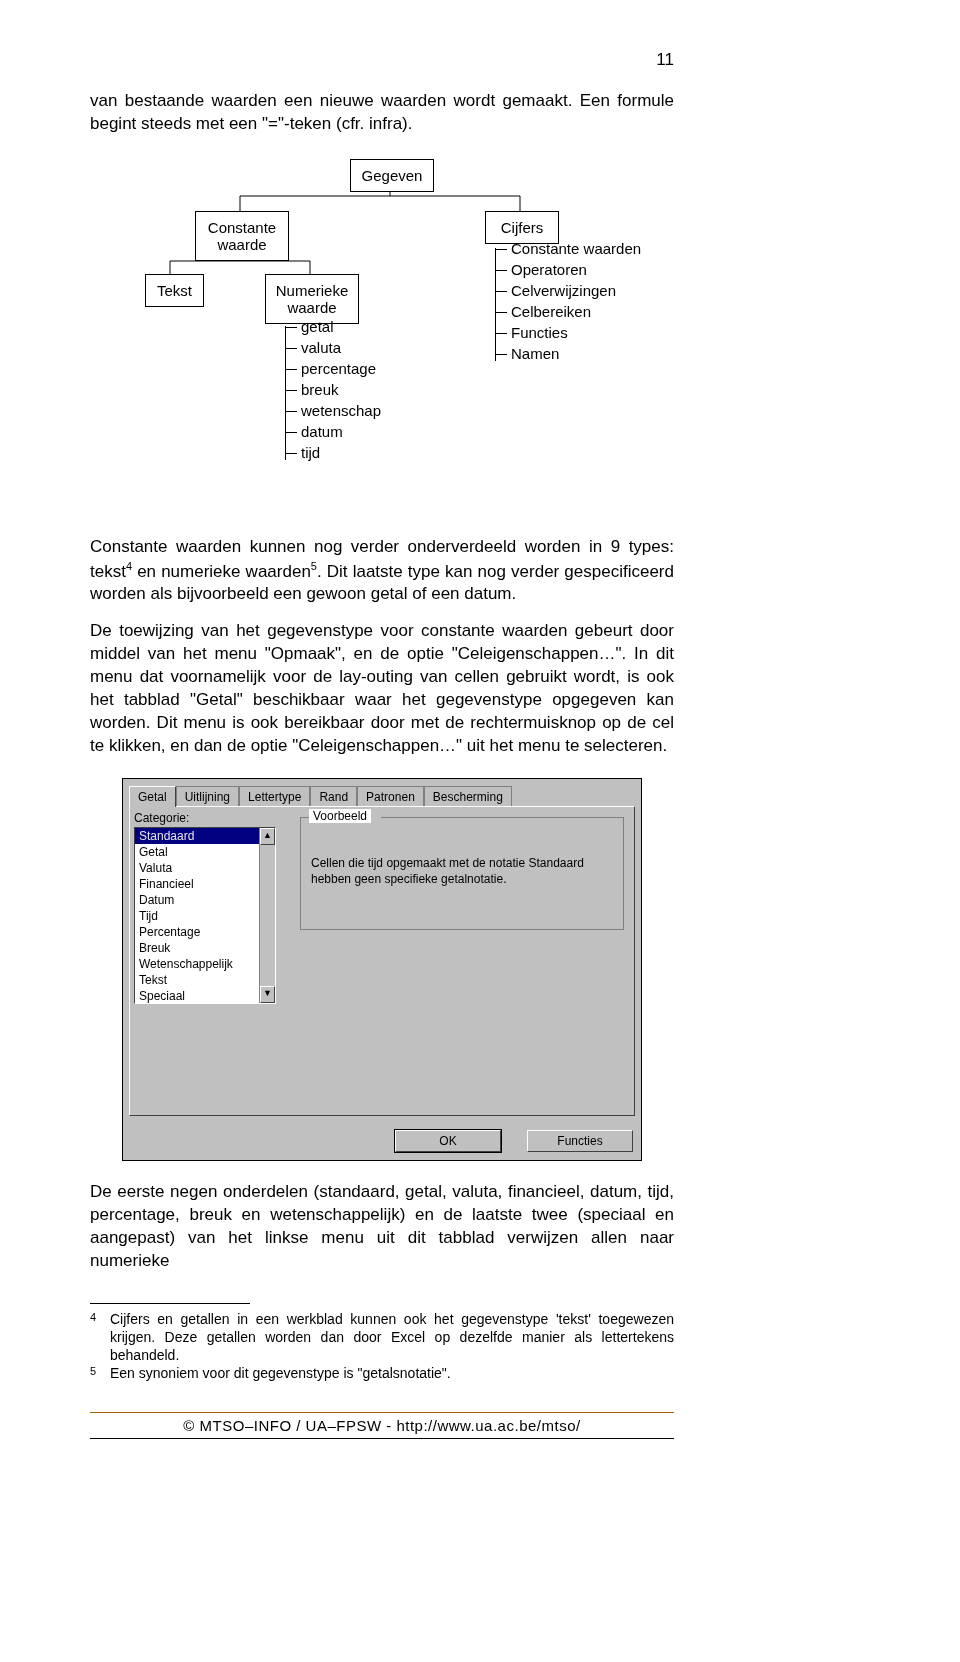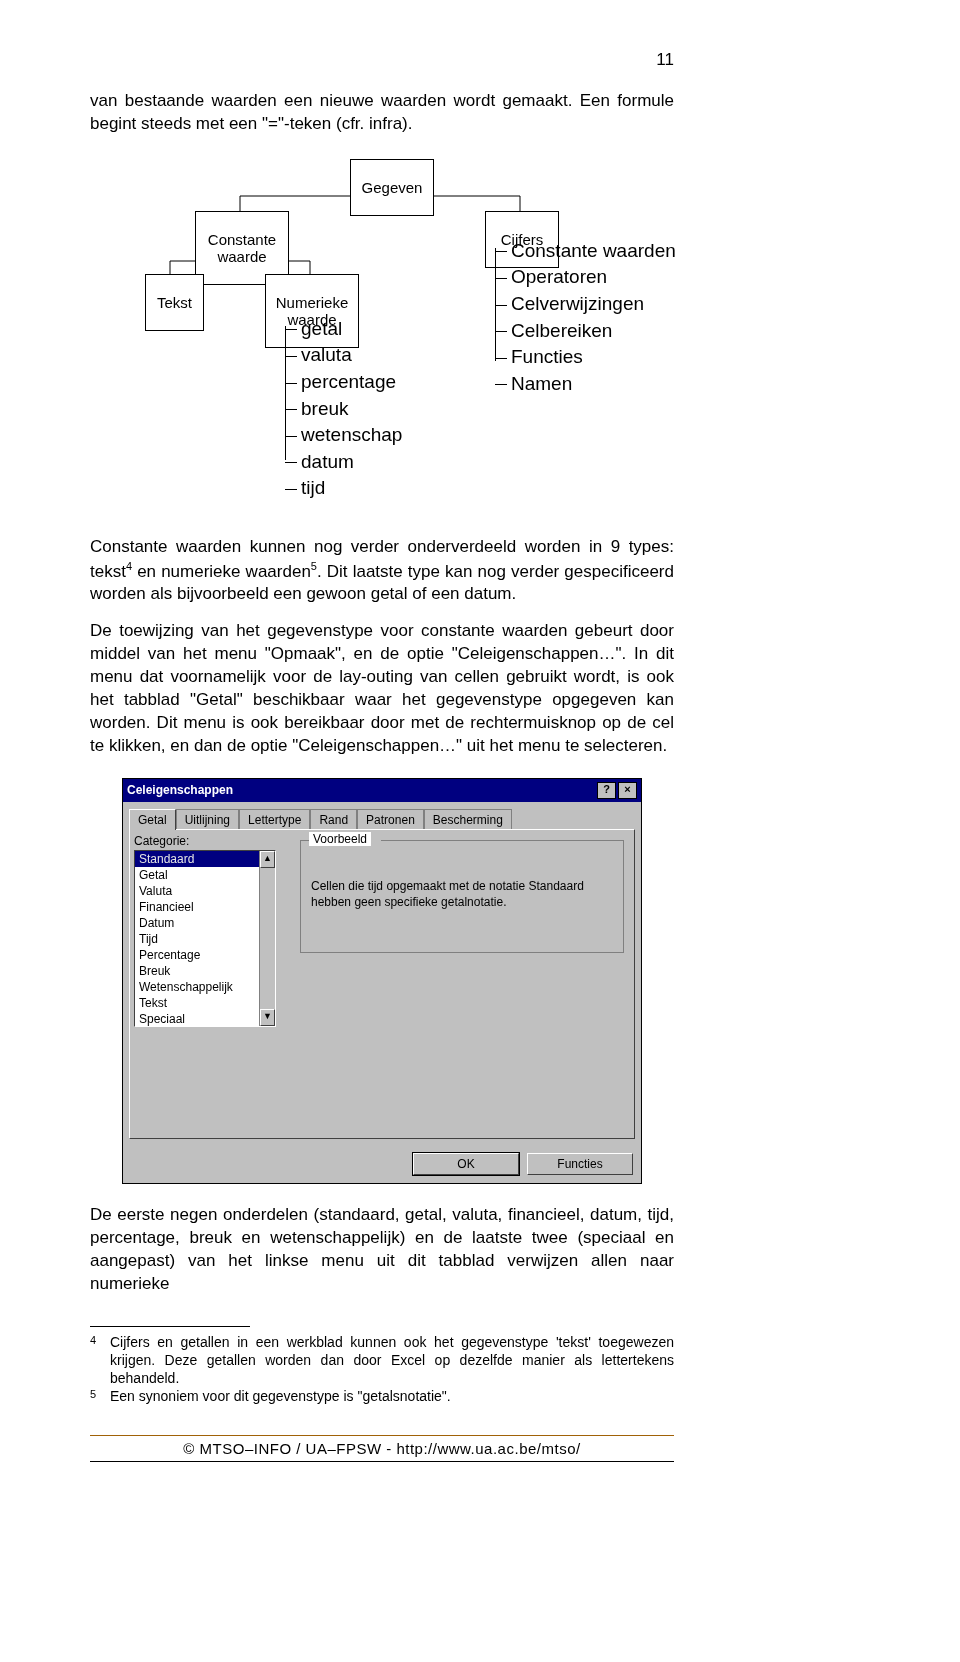--- a/index.html
+++ b/index.html
@@ -29,26 +29,26 @@
   .diagram {
     margin: 20px auto 20px auto;
     width: 600px;
     position: relative;
   }
   .dbox {
     position: absolute;
     border: 1px solid #000;
     font-size: 15px;
     text-align: center;
-    padding: 19px 6px;
+    padding: 7px 6px;
     background: #fff;
   }
   .dlist {
     position: absolute;
-    font-size: 19px;
+    font-size: 15px;
     line-height: 1.4;
   }
   .dlist .row::before {
     content: "";
     display: inline-block;
     width: 12px;
     height: 1px;
     background: #000;
     vertical-align: middle;
     margin-right: 4px;
@@ -189,21 +189,21 @@
     top: 0; left: 80px; right: 0; height: 1px; background: #808080;
   }
   .voorbeeld-text {
     font-size: 12px;
     margin-top: 25px;
     line-height: 1.3;
   }
   .dlg-buttons {
     display: flex;
     justify-content: flex-end;
-    gap: 8px;
+    gap: 26px;
     padding: 8px;
   }
   .dlg-btn {
     min-width: 80px;
     border-top: 1px solid #fff;
     border-left: 1px solid #fff;
     border-right: 1px solid #404040;
     border-bottom: 1px solid #404040;
     background: #c0c0c0;
     padding: 3px 12px;
@@ -298,26 +298,20 @@
   </div>
 
   <div class="paragraph">
     <span>Constante waarden kunnen nog verder onderverdeeld worden in 9 types: tekst</span><sup>4</sup><span> en numerieke waarden</span><sup>5</sup><span>. Dit laatste type kan nog verder gespecificeerd worden als bijvoorbeeld een gewoon getal of een datum.</span>
   </div>
 
   <div class="paragraph">De toewijzing van het gegevenstype voor constante waarden gebeurt door middel van het menu "Opmaak", en de optie "Celeigenschappen…". In dit menu dat voornamelijk voor de lay-outing van cellen gebruikt wordt, is ook het tabblad "Getal" beschikbaar waar het gegevenstype opgegeven kan worden. Dit menu is ook bereikbaar door met de rechtermuisknop op de cel te klikken, en dan de optie "Celeigenschappen…" uit het menu te selecteren.</div>
 
   <div class="dlg-wrap">
     <div class="dlg">
-      <div class="dlg-title">
-        <span>Celeigenschappen</span>
-        <span class="spacer"></span>
-        <span class="winbtn">?</span>
-        <span class="winbtn">×</span>
-      </div>
       <div class="dlg-tabs">
         <div class="dlg-tab active">Getal</div>
         <div class="dlg-tab">Uitlijning</div>
         <div class="dlg-tab">Lettertype</div>
         <div class="dlg-tab">Rand</div>
         <div class="dlg-tab">Patronen</div>
         <div class="dlg-tab">Bescherming</div>
       </div>
       <div class="dlg-body">
         <div class="dlg-label">Categorie:</div>

